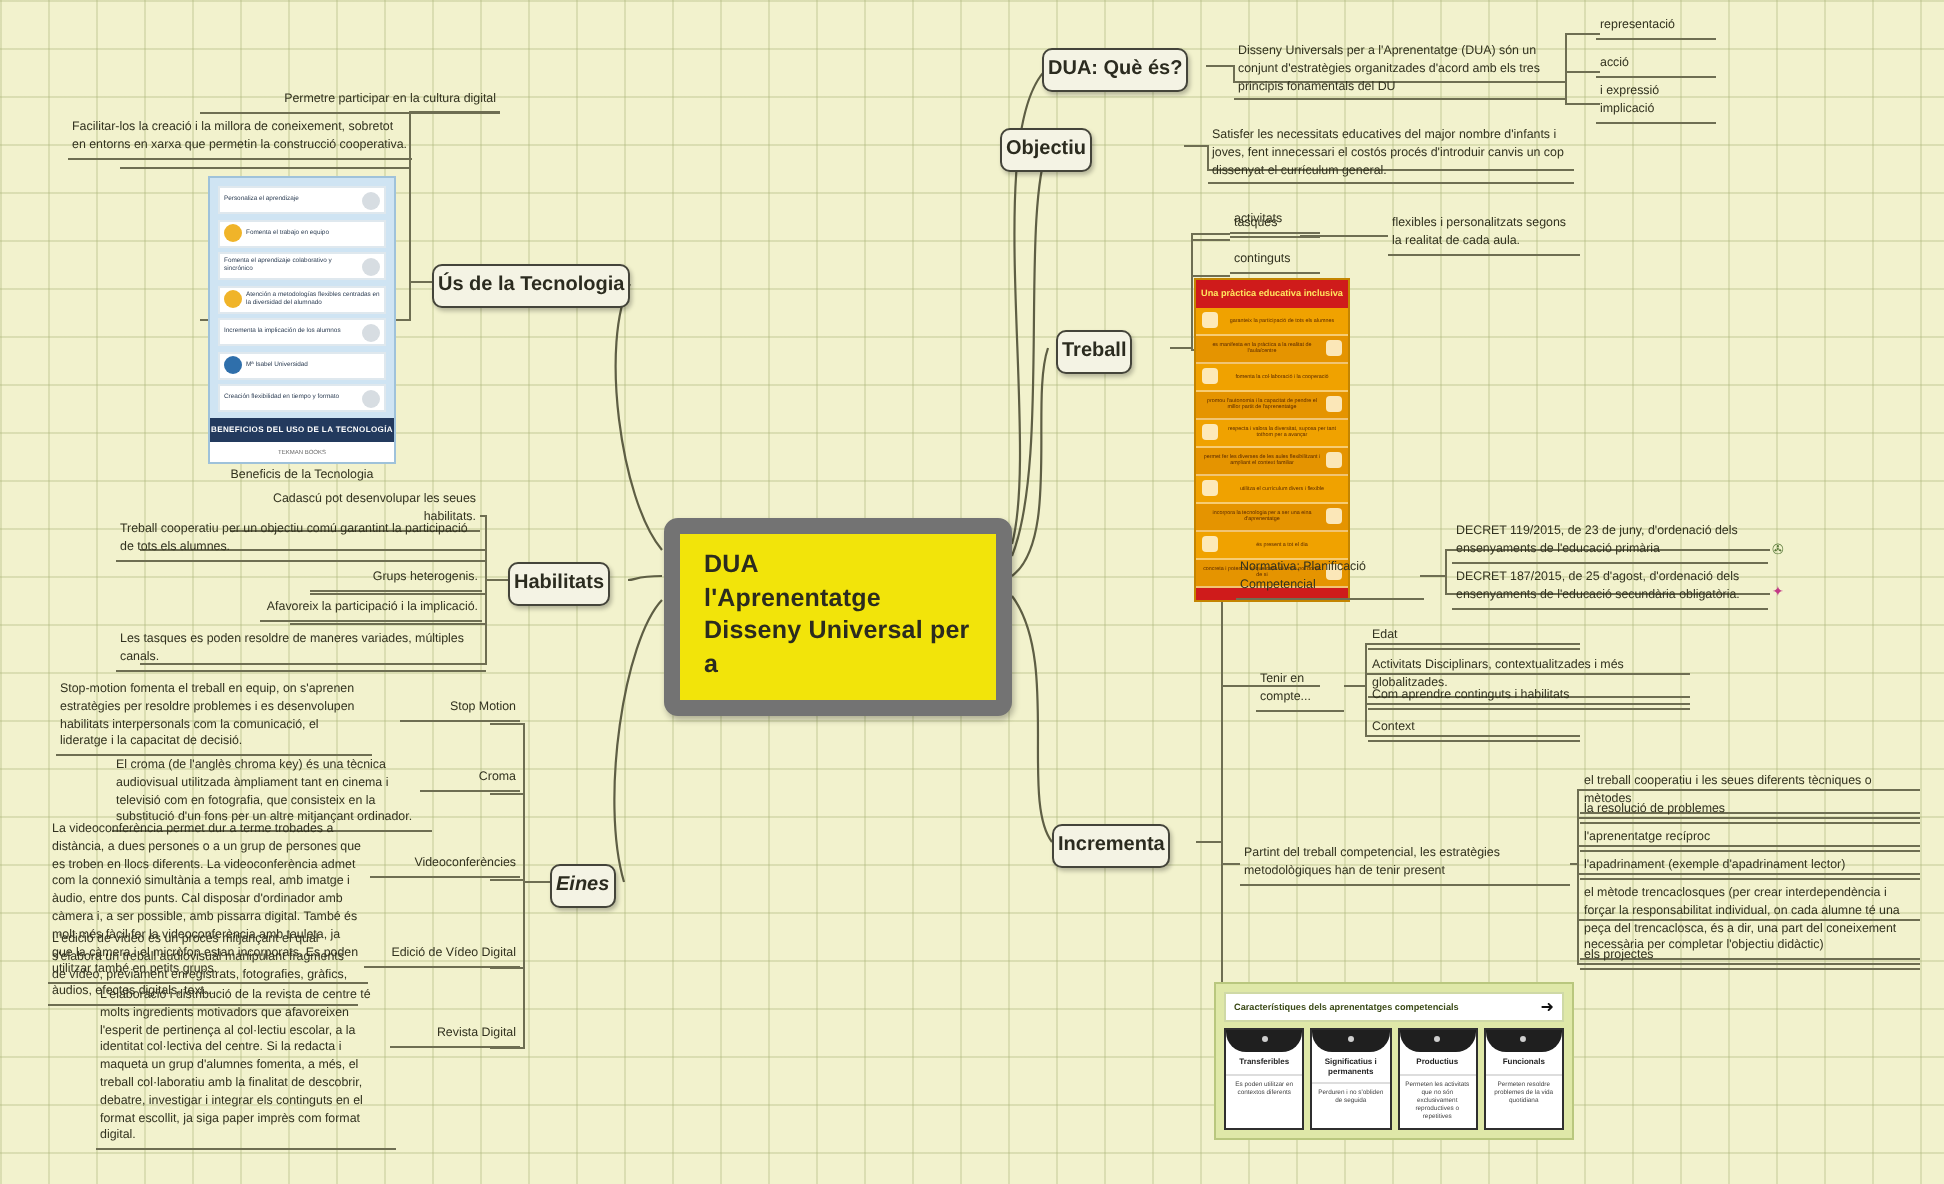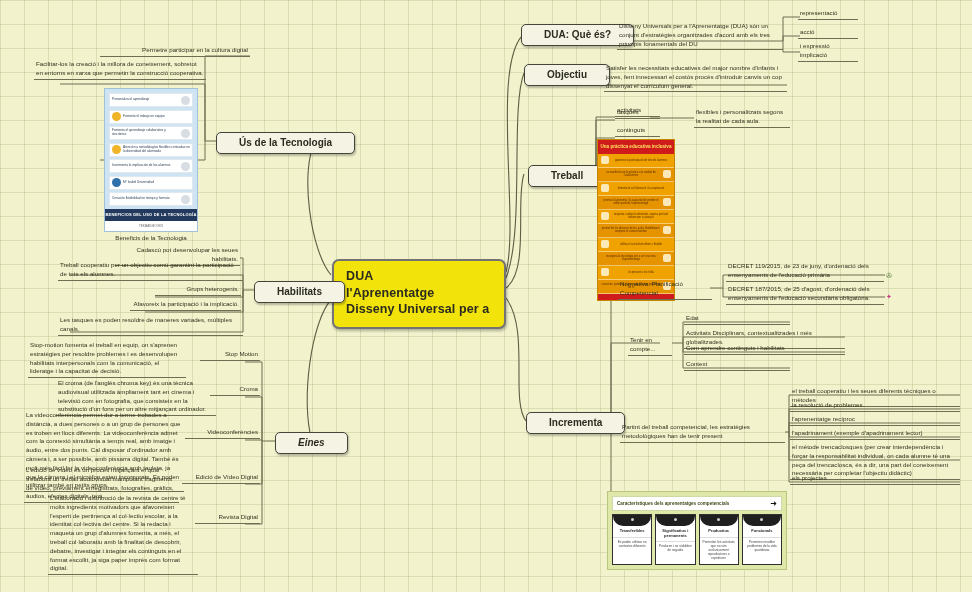--- a/index.html
+++ b/index.html
@@ -13,28 +13,28 @@
     font-family:"Liberation Sans","DejaVu Sans",sans-serif;
     color:#2b2b1f;
   }
   #canvas{position:absolute;left:0;top:0;width:972px;height:592px;}
   svg.wires{position:absolute;left:0;top:0;width:972px;height:592px;pointer-events:none;}
 
   .node{position:absolute;box-sizing:border-box;}
 
   
   .central{
-    background:#f2e40a;border:2px solid #737373;border-radius:7px;
+    background:#f2e40a;border:8px solid #737373;border-radius:7px;
     padding:7px 10px 9px 12px;font-weight:bold;font-size:12.5px;line-height:1.33;
     box-shadow:1px 2px 3px rgba(0,0,0,.28);letter-spacing:.1px;
   }
   
   .pill{
     background:#f4f3e4;border:1.6px solid #44443a;border-radius:5px;
-    padding:4px 22px 5px;font-weight:bold;font-size:10px;white-space:nowrap;
+    padding:4px 2px 5px;font-weight:bold;font-size:10px;white-space:nowrap;
     box-shadow:1px 1.5px 2px rgba(0,0,0,.25);text-align:center;
   }
   
   .leaf{
     font-size:6.2px;line-height:1.42;color:#32321f;padding:0 2px 1px 2px;
     border-bottom:1px solid #6e6e52;box-sizing:border-box;
   }
   .leaf.r{text-align:right;}
 
   
@@ -160,21 +160,21 @@
   </div>
   <div class="node pill" style="left:254px;top:281px;">
     <span>Habilitats</span>
   </div>
   <div class="node pill" style="left:275px;top:432px;font-style:italic;">
     <span>Eines</span>
   </div>
   <div class="node pill" style="left:521px;top:24px;">
     <span>DUA: Què és?</span>
   </div>
-  <div class="node pill" style="left:524px;top:64px;">
+  <div class="node pill" style="left:500px;top:64px;">
     <span>Objectiu</span>
   </div>
   <div class="node pill" style="left:528px;top:165px;">
     <span>Treball</span>
   </div>
   <div class="node pill" style="left:526px;top:412px;">
     <span>Incrementa</span>
   </div>
 
   <div class="node leaf r" style="left:100px;top:46px;width:150px;">Permetre participar en la cultura digital</div>

